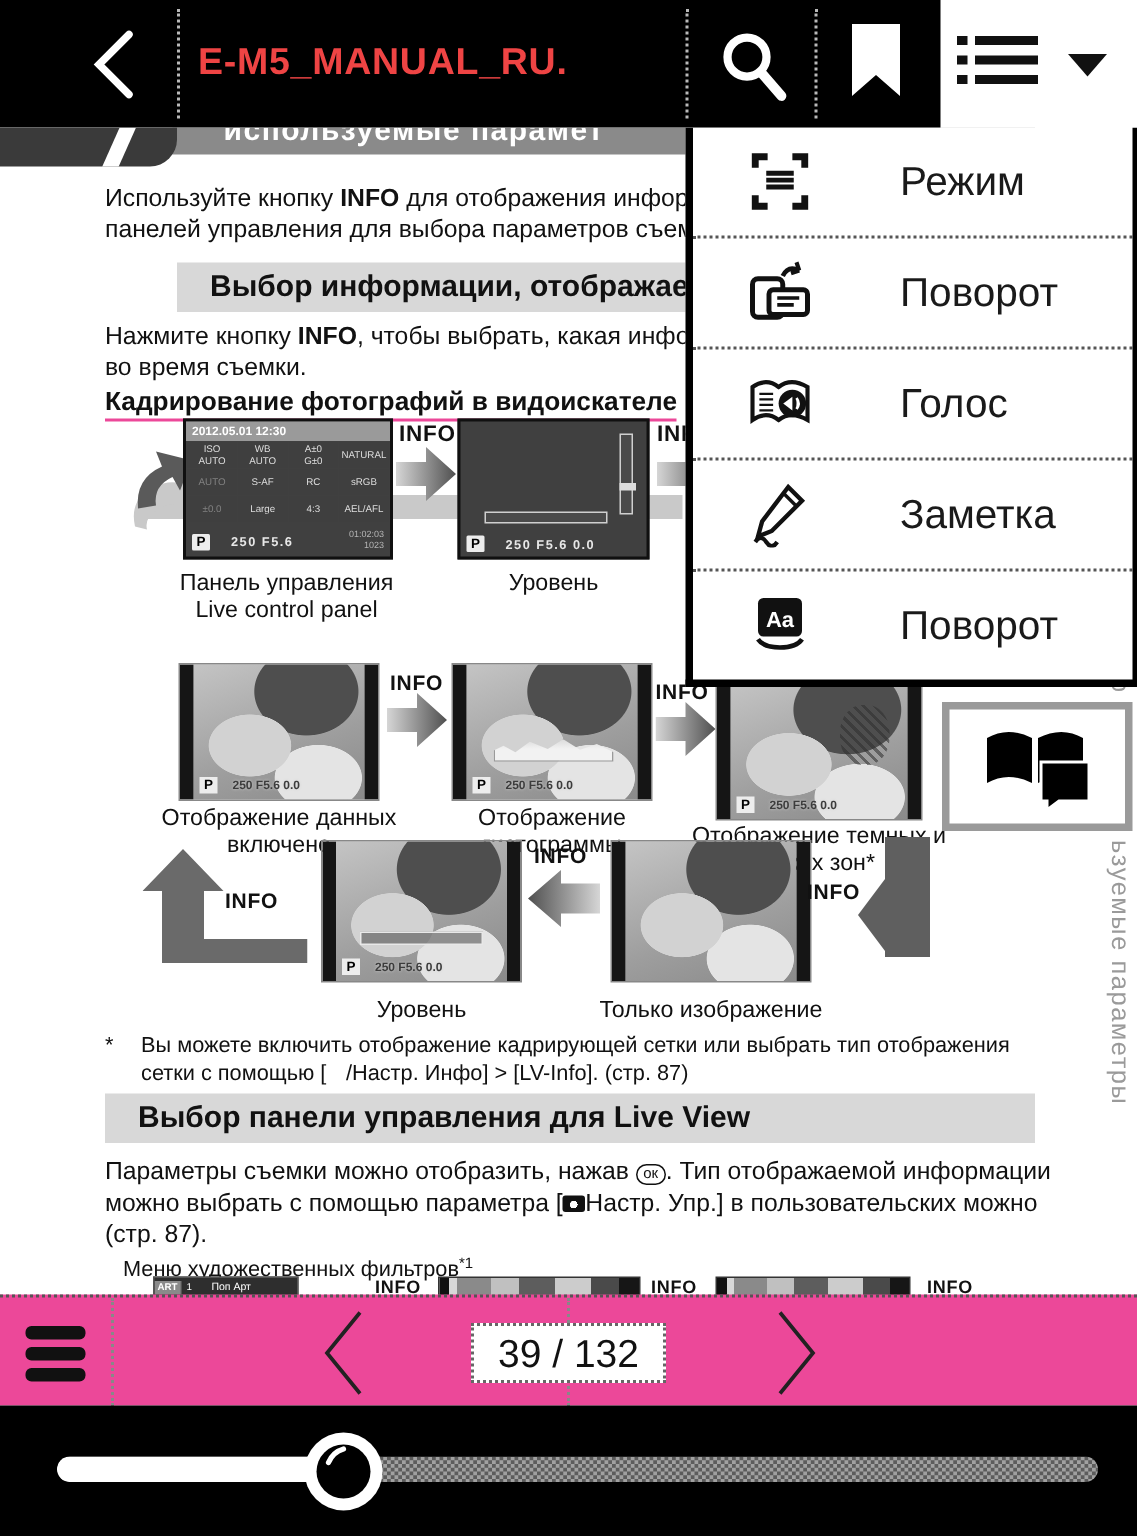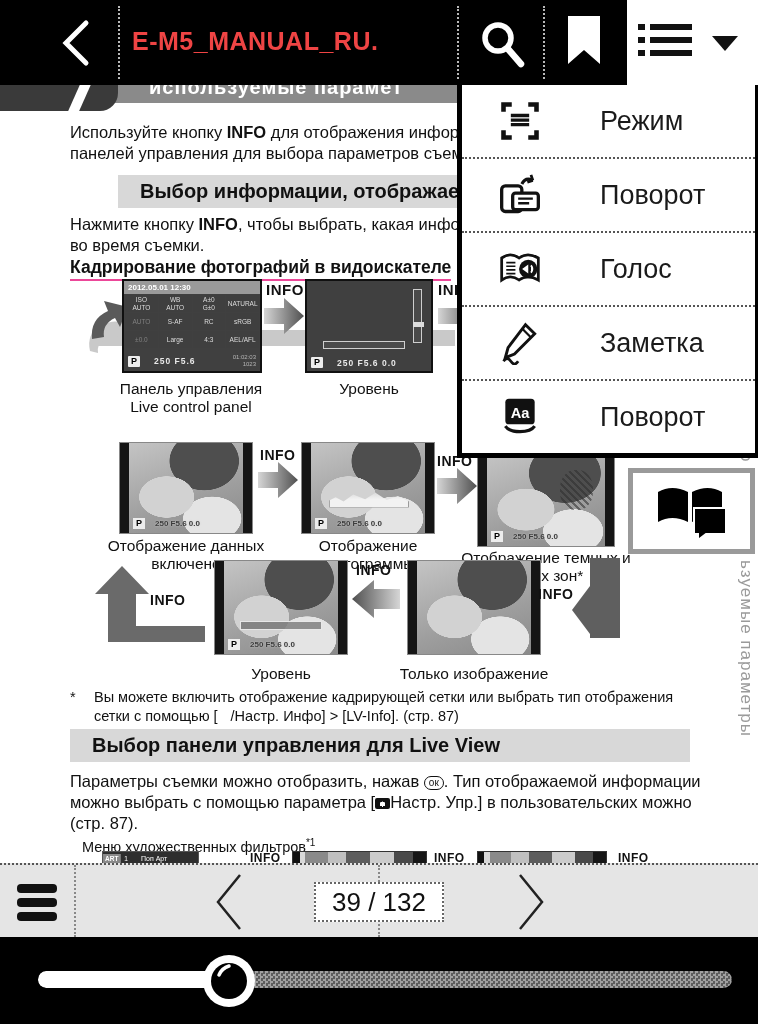--- a/index.html
+++ b/index.html
@@ -84,21 +84,21 @@
 
   
   #art-scr{left:102px;top:851px;width:97px;height:14px;background:#2e2e2e;display:flex;align-items:center;overflow:hidden;border:1px solid #555;box-sizing:border-box;}
   #art-scr .a{background:#8a8a8a;color:#fff;font-size:6.5px;padding:0 2px;line-height:9px;font-weight:bold;}
   #art-scr .n{color:#fff;font-size:6.5px;padding:0 3px;line-height:9px;border-left:1px solid #777;}
   #art-scr .t{color:#fff;font-size:7px;margin-left:10px;}
   .filmstrip{position:absolute;top:851px;height:14px;border:1px solid #333;box-sizing:border-box;
      background:linear-gradient(90deg,#111 0 5%,#d8d8d8 5% 9%,#8a8a8a 9% 26%,#c0c0c0 26% 40%,#5d5d5d 40% 58%,#cccccc 58% 76%,#4a4a4a 76% 90%,#161616 90% 100%);}
 
   
-  #navbar{left:0;top:863px;width:758px;height:74px;background:#e5e5e5;border-top:2px dotted #555;box-sizing:border-box;z-index:35;}
+  #navbar{left:0;top:863px;width:758px;height:74px;background:#ec4899;border-top:2px dotted #555;box-sizing:border-box;z-index:35;}
   .nav-vsep{position:absolute;top:0;bottom:0;width:0;border-left:2px dotted #888;}
   #hamburger div{position:absolute;left:0;width:40px;height:9px;border-radius:4px;background:#111;}
   #page-box{position:absolute;left:314px;top:17px;width:130px;height:40px;border:2px dotted #666;box-sizing:border-box;
             display:flex;align-items:center;justify-content:center;font-size:26px;background:#fff;}
   .nav-chev{position:absolute;top:8px;}
 
   
   #bottomstrip{left:0;top:937px;width:758px;height:87px;background:#000;z-index:35;}
   #slider-track{position:absolute;left:38px;top:34px;width:694px;height:17px;border-radius:9px;overflow:hidden;
       background:repeating-conic-gradient(#a0a0a0 0% 25%, #5c5c5c 0% 50%) 0 0/5px 5px;}

